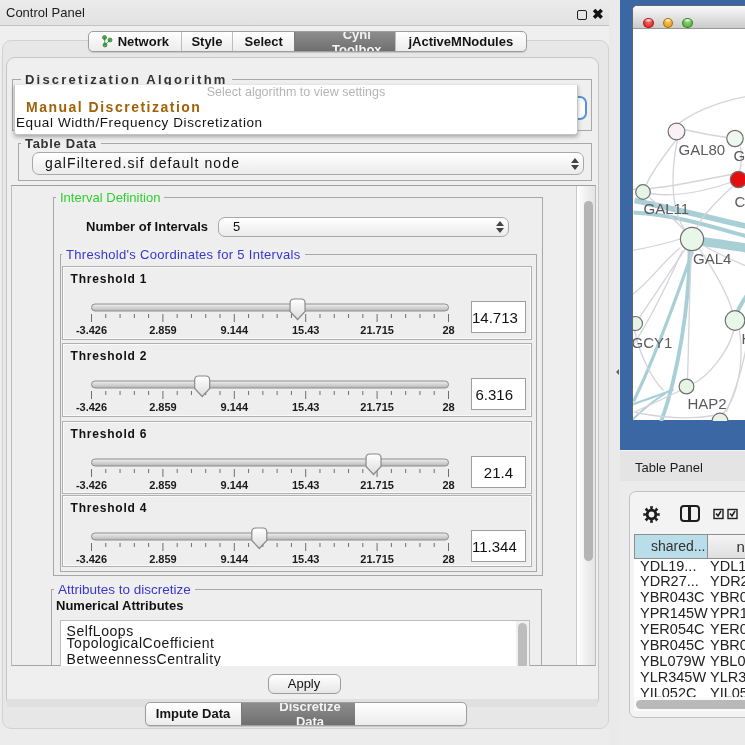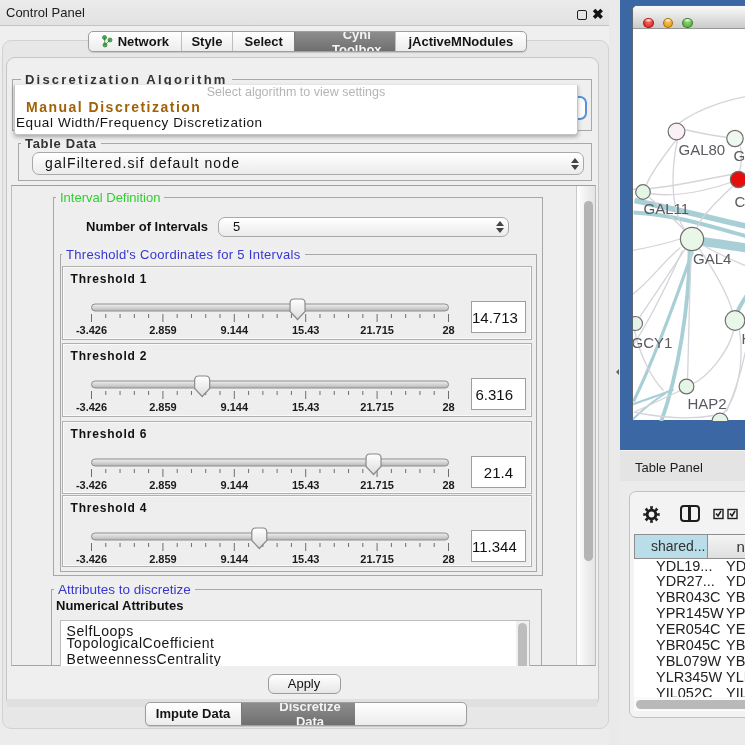--- a/index.html
+++ b/index.html
@@ -68,21 +68,21 @@
 #tphead .t { position:absolute; left:15px; top:9px; font-size:13px; color:#1d1d1d; }
 #tablearea { left:620px; top:480.5px; width:125px; height:264.5px; background:#ebebeb; }
 #card { left:629px; top:490.5px; width:130px; height:227px; background:#f3f3f3; border:1px solid #c2c2c2; border-radius:7px; }
 
 #tbl { left:634px; top:534px; width:111px; height:164.5px; overflow:hidden; background:#fff; }
 .hrow { position:absolute; left:0; top:0; width:200px; height:24.5px; }
 .hc1 { position:absolute; left:0; top:0; width:73.5px; height:24.5px; background:#b9dde9; border:1px solid #8e8e8e; font-size:14px; color:#333; line-height:23px; padding-left:16px; }
 .hc2 { position:absolute; left:73.5px; top:0; width:130px; height:24.5px; background:linear-gradient(#f4f4f4,#dfdfdf); border:1px solid #8e8e8e; border-left:none; font-size:15px; color:#333; line-height:23px; padding-left:29px; }
 #tbody { position:absolute; left:0; top:24.5px; width:200px; }
 .trow { height:15.9px; line-height:15.9px; font-size:14.5px; color:#222; white-space:nowrap; }
-.trow .c1 { display:inline-block; width:76px; padding-left:6px;margin-left:16px; }
+.trow .c1 { display:inline-block; width:76px; padding-left:6px; }
 .trow .c2 { display:inline-block; }
 #hsb { left:634px; top:697px; width:111px; height:14px; background:#fafafa; }
 #hsb .th { position:absolute; left:2px; top:2.5px; width:160px; height:9px; border-radius:4.5px; background:#b9b9b9; }
 
 .toolicon { position:absolute; }
 </style></head>
 <body>
 <div id="page">
 <svg width="0" height="0" style="position:absolute">
       <defs>

